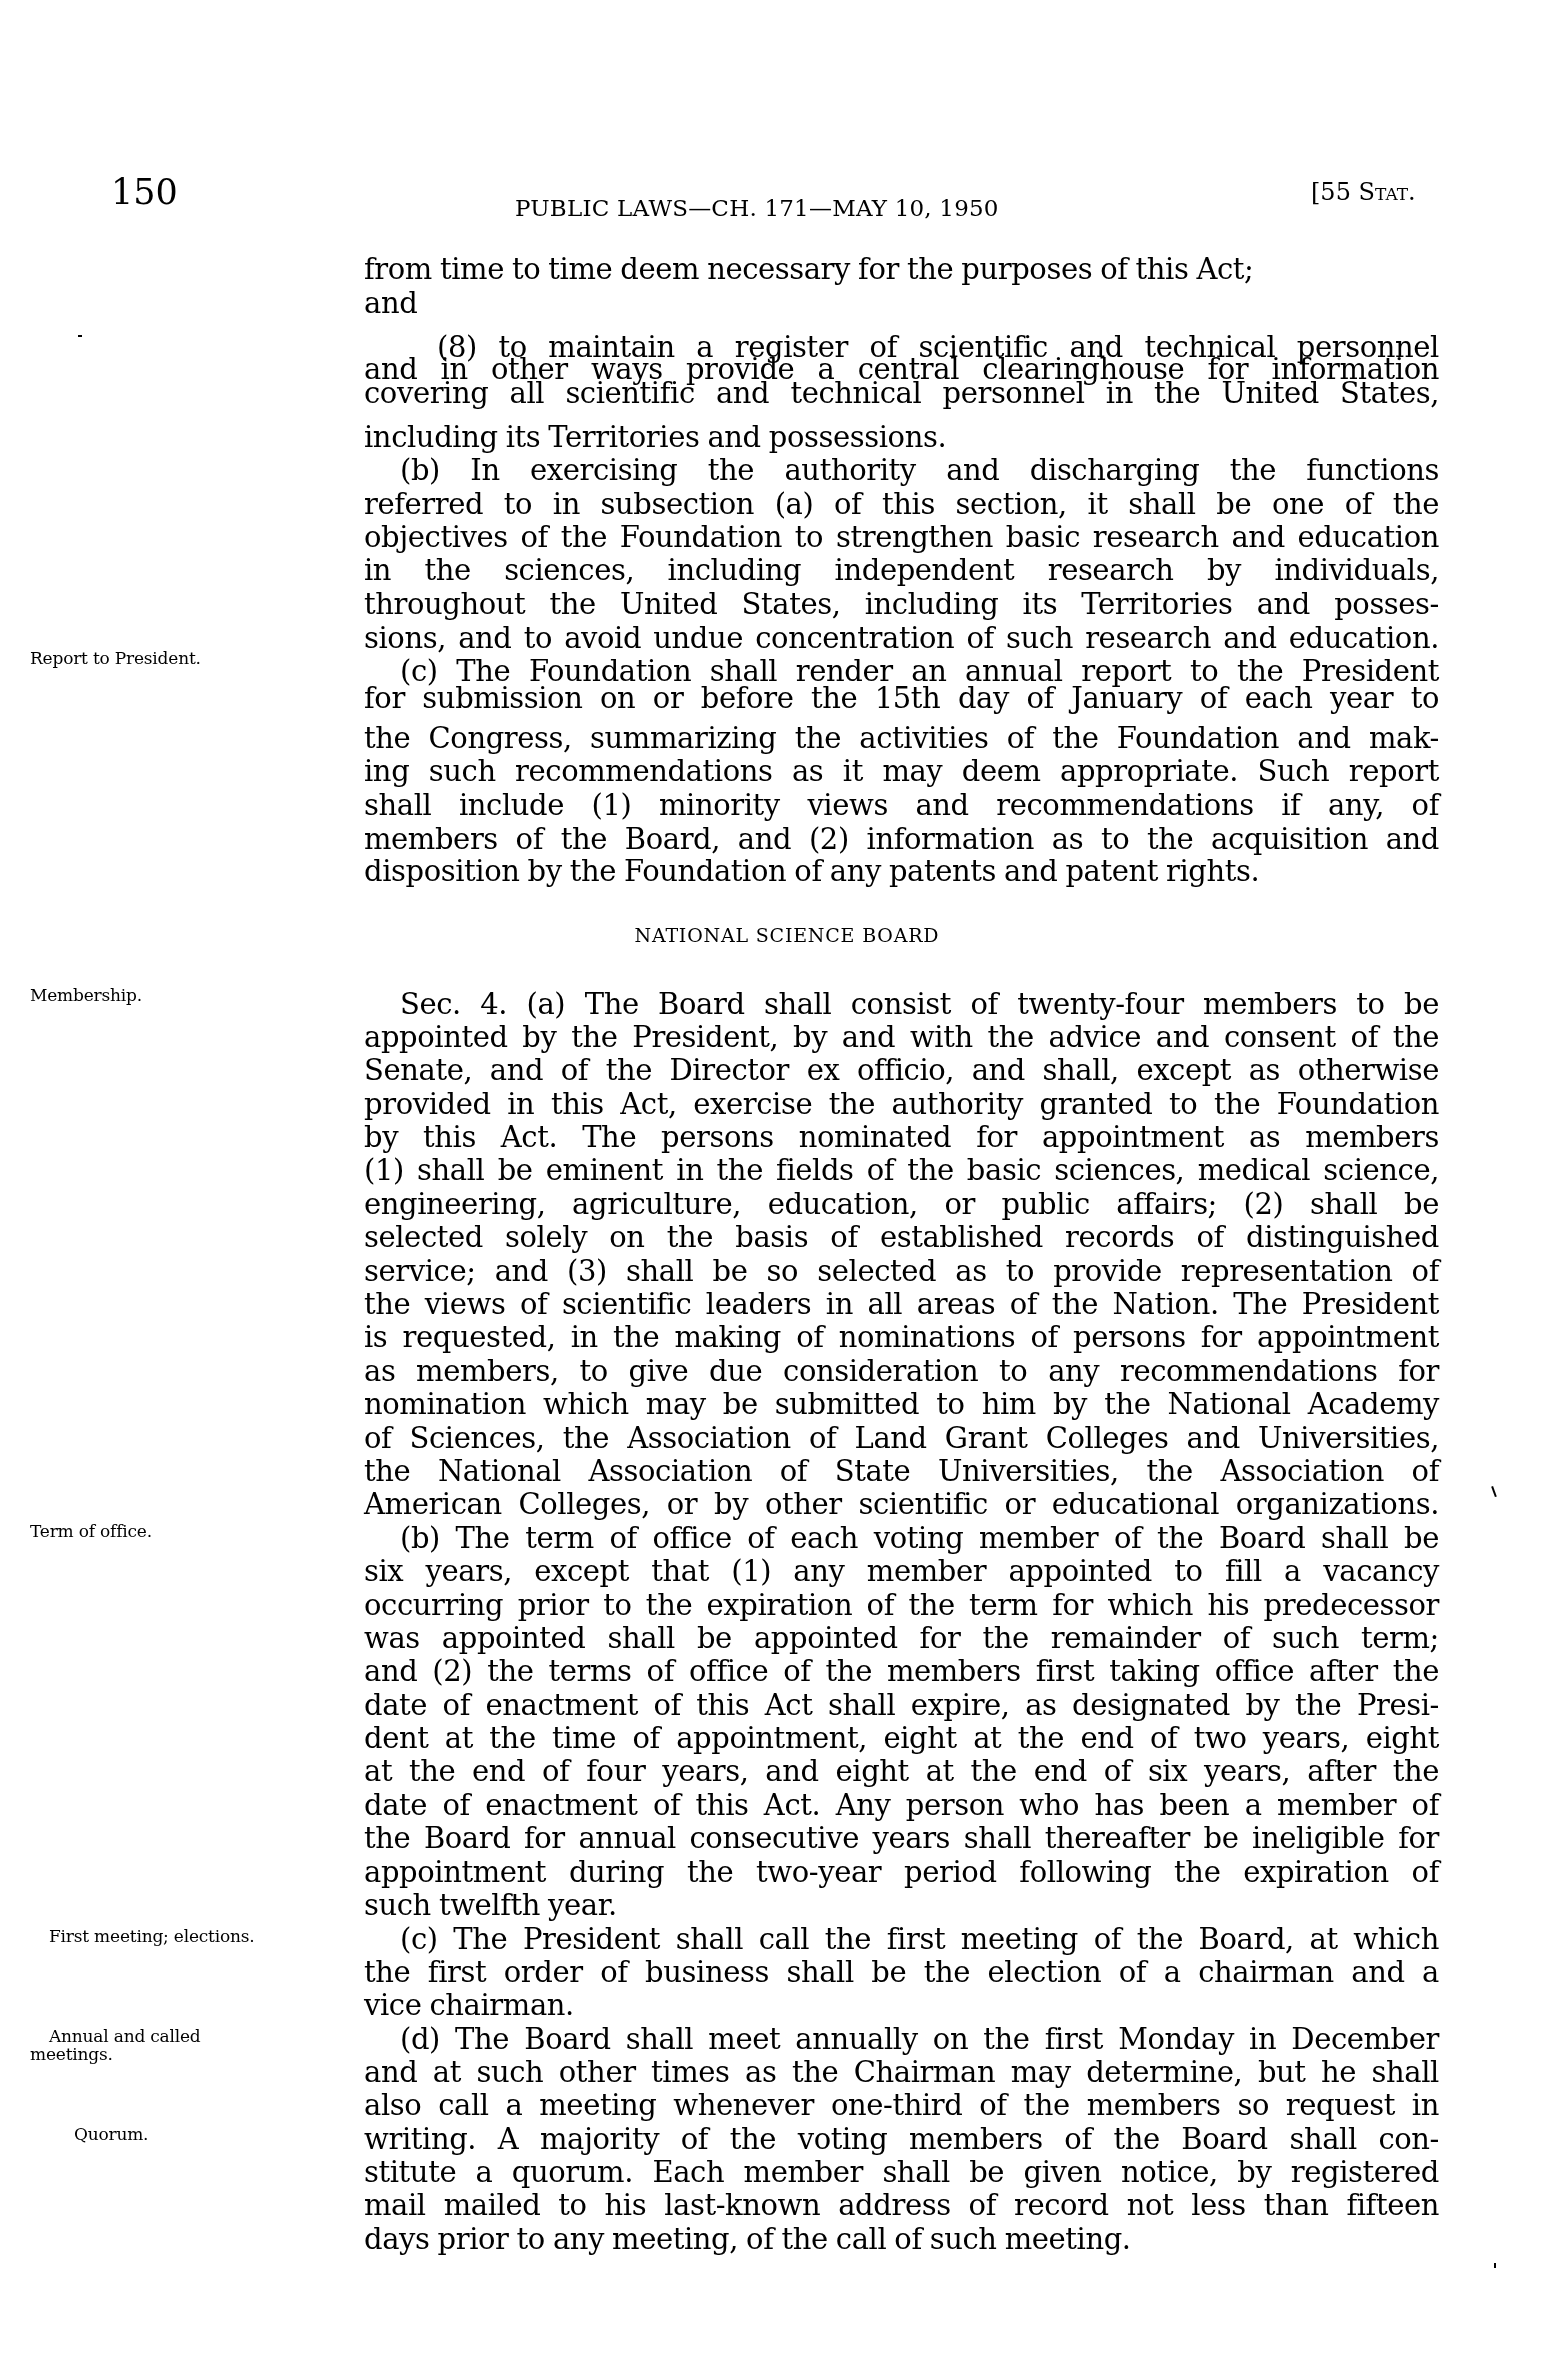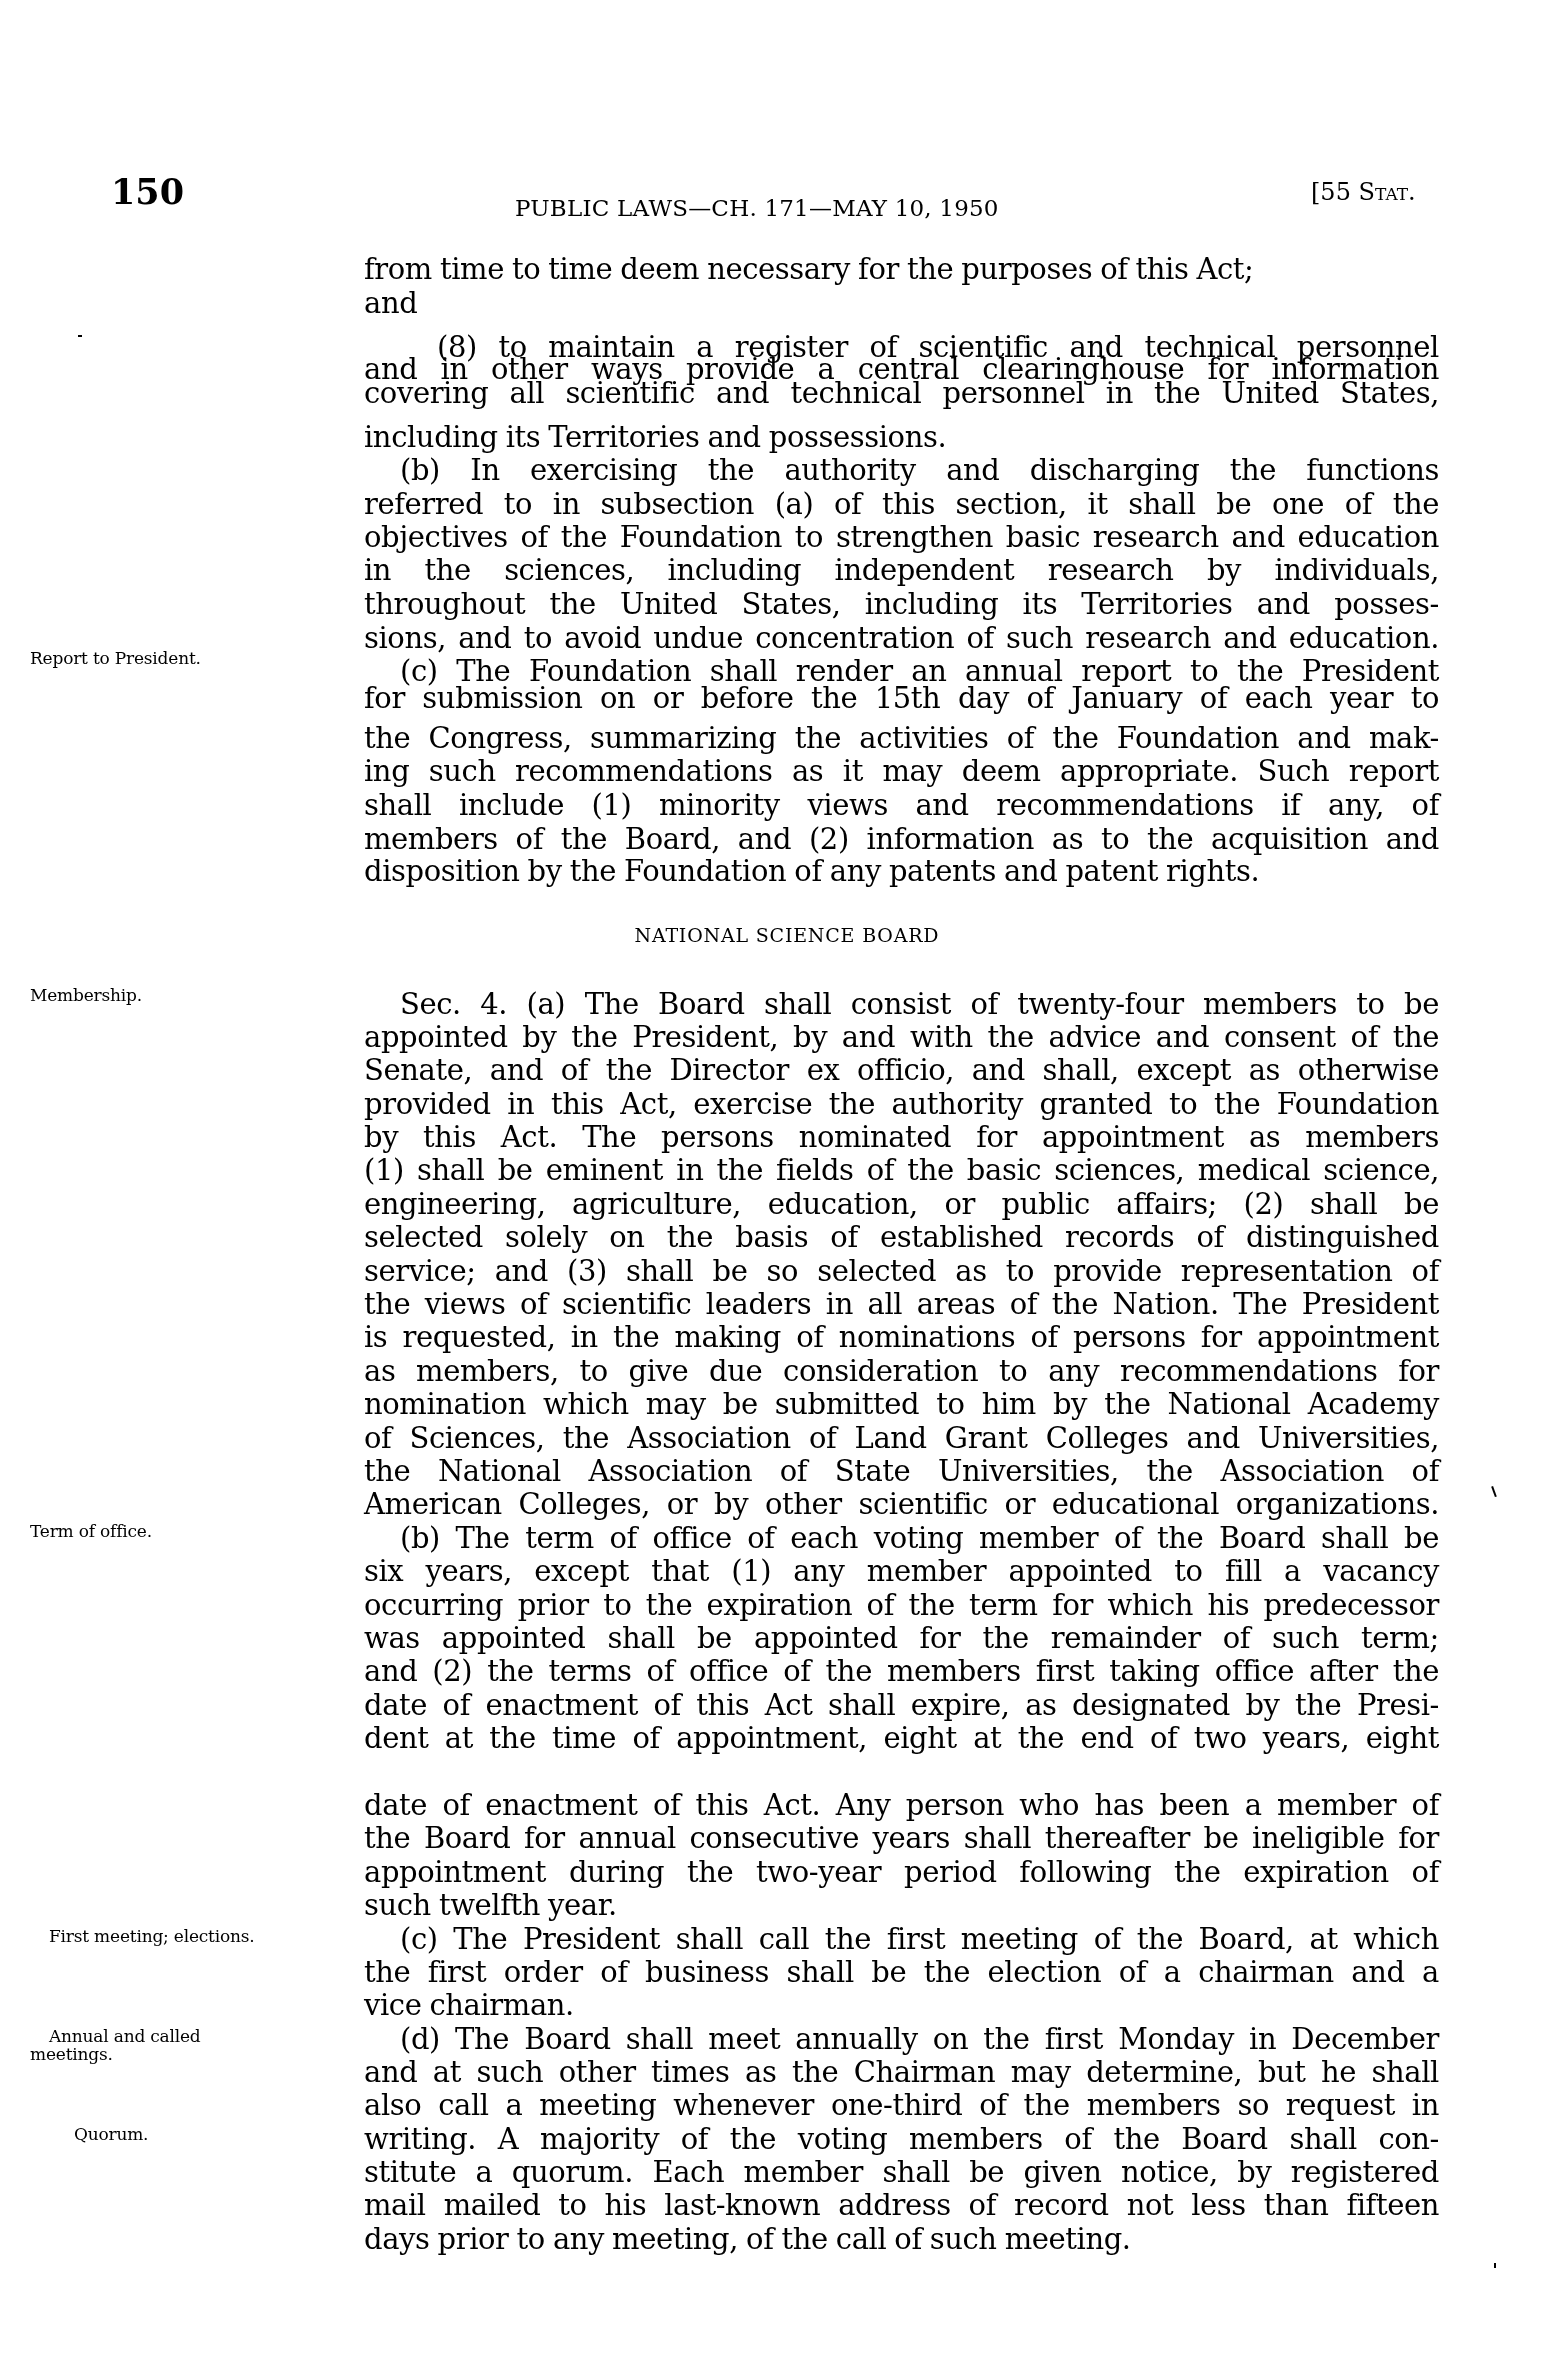--- a/index.html
+++ b/index.html
@@ -1,20 +1,20 @@
 <!DOCTYPE html>
 <html style="font-size:13px"><head>
 <meta charset="utf-8">
 <style>
   html, body { margin: 0; padding: 0; background: #ffffff; }
   body { width: 1545px; height: 2377px; position: relative; overflow: hidden;
          font-family: "DejaVu Serif", "Liberation Serif", serif; color: #000; }
   .page { position: absolute; left: 0; top: 0; width: 1545px; height: 2377px; background: #fff; }
   .hdr { position: absolute; top: 173px; height: 38px; line-height: 38px; white-space: nowrap; }
-  .pgnum { left: 111px; font-size: 35px; font-weight: bold; }
+  .pgnum { left: 111px; font-size: 35px; font-weight: normal; }
   .running { left: 515px; font-size: 23px; letter-spacing: 0.2px; margin-top: 16px; }
   .stat { left: 1311px; font-size: 24px; }
   .stat .sc { font-variant: small-caps; }
   .line { position: absolute; left: 364px; width: 1075px; height: 34px; line-height: 34px;
           font-size: 29px; white-space: nowrap; text-align: justify; text-align-last: justify;
           letter-spacing: -0.4px; word-spacing: -0.8px; }
   .line.last { text-align-last: left; }
   .line.ind { left: 400px; width: 1039px; }
   .line.ind2 { left: 437px; width: 1002px; margin-top: 10px; }
   .heading { position: absolute; left: 0; width: 1545px; text-align: center; top: 919px;
@@ -71,20 +71,21 @@
   <div class="line" style="top:1421px">of Sciences, the Association of Land Grant Colleges and Universities,</div>
   <div class="line" style="top:1454px">the National Association of State Universities, the Association of</div>
   <div class="line" style="top:1487px">American Colleges, or by other scientific or educational organizations.</div>
   <div class="line ind" style="top:1521px">(b) The term of office of each voting member of the Board shall be</div>
   <div class="line" style="top:1554px">six years, except that (1) any member appointed to fill a vacancy</div>
   <div class="line" style="top:1588px">occurring prior to the expiration of the term for which his predecessor</div>
   <div class="line" style="top:1621px">was appointed shall be appointed for the remainder of such term;</div>
   <div class="line" style="top:1654px">and (2) the terms of office of the members first taking office after the</div>
   <div class="line" style="top:1688px">date of enactment of this Act shall expire, as designated by the Presi-</div>
   <div class="line" style="top:1721px">dent at the time of appointment, eight at the end of two years, eight</div>
+  <div class="line" style="top:1754px">at the end of four years, and eight at the end of six years, after the</div>
   <div class="line" style="top:1788px">date of enactment of this Act. Any person who has been a member of</div>
   <div class="line" style="top:1821px">the Board for annual consecutive years shall thereafter be ineligible for</div>
   <div class="line" style="top:1855px">appointment during the two-year period following the expiration of</div>
   <div class="line last" style="top:1888px">such twelfth year.</div>
   <div class="line ind" style="top:1922px">(c) The President shall call the first meeting of the Board, at which</div>
   <div class="line" style="top:1955px">the first order of business shall be the election of a chairman and a</div>
   <div class="line last" style="top:1988px">vice chairman.</div>
   <div class="line ind" style="top:2022px">(d) The Board shall meet annually on the first Monday in December</div>
   <div class="line" style="top:2055px">and at such other times as the Chairman may determine, but he shall</div>
   <div class="line" style="top:2088px">also call a meeting whenever one-third of the members so request in</div>

